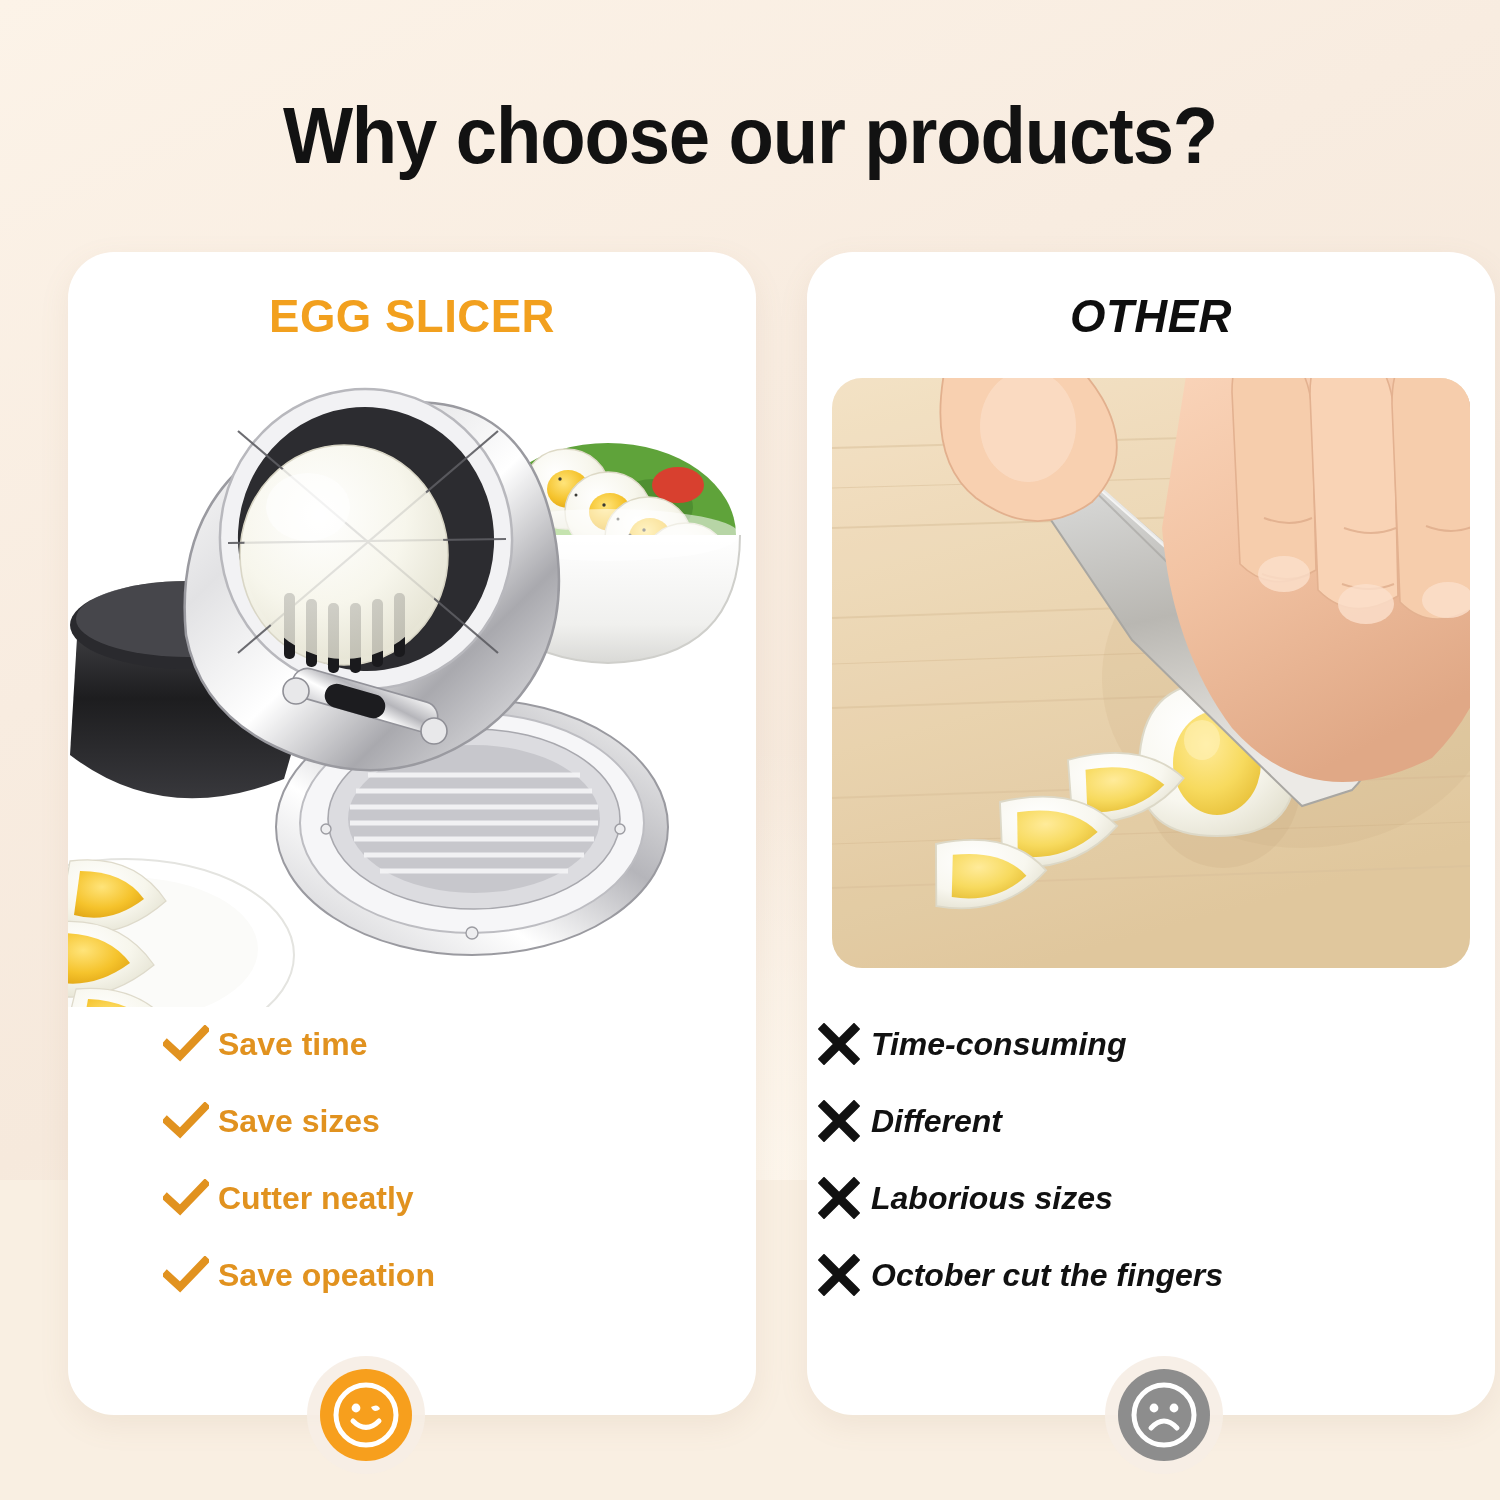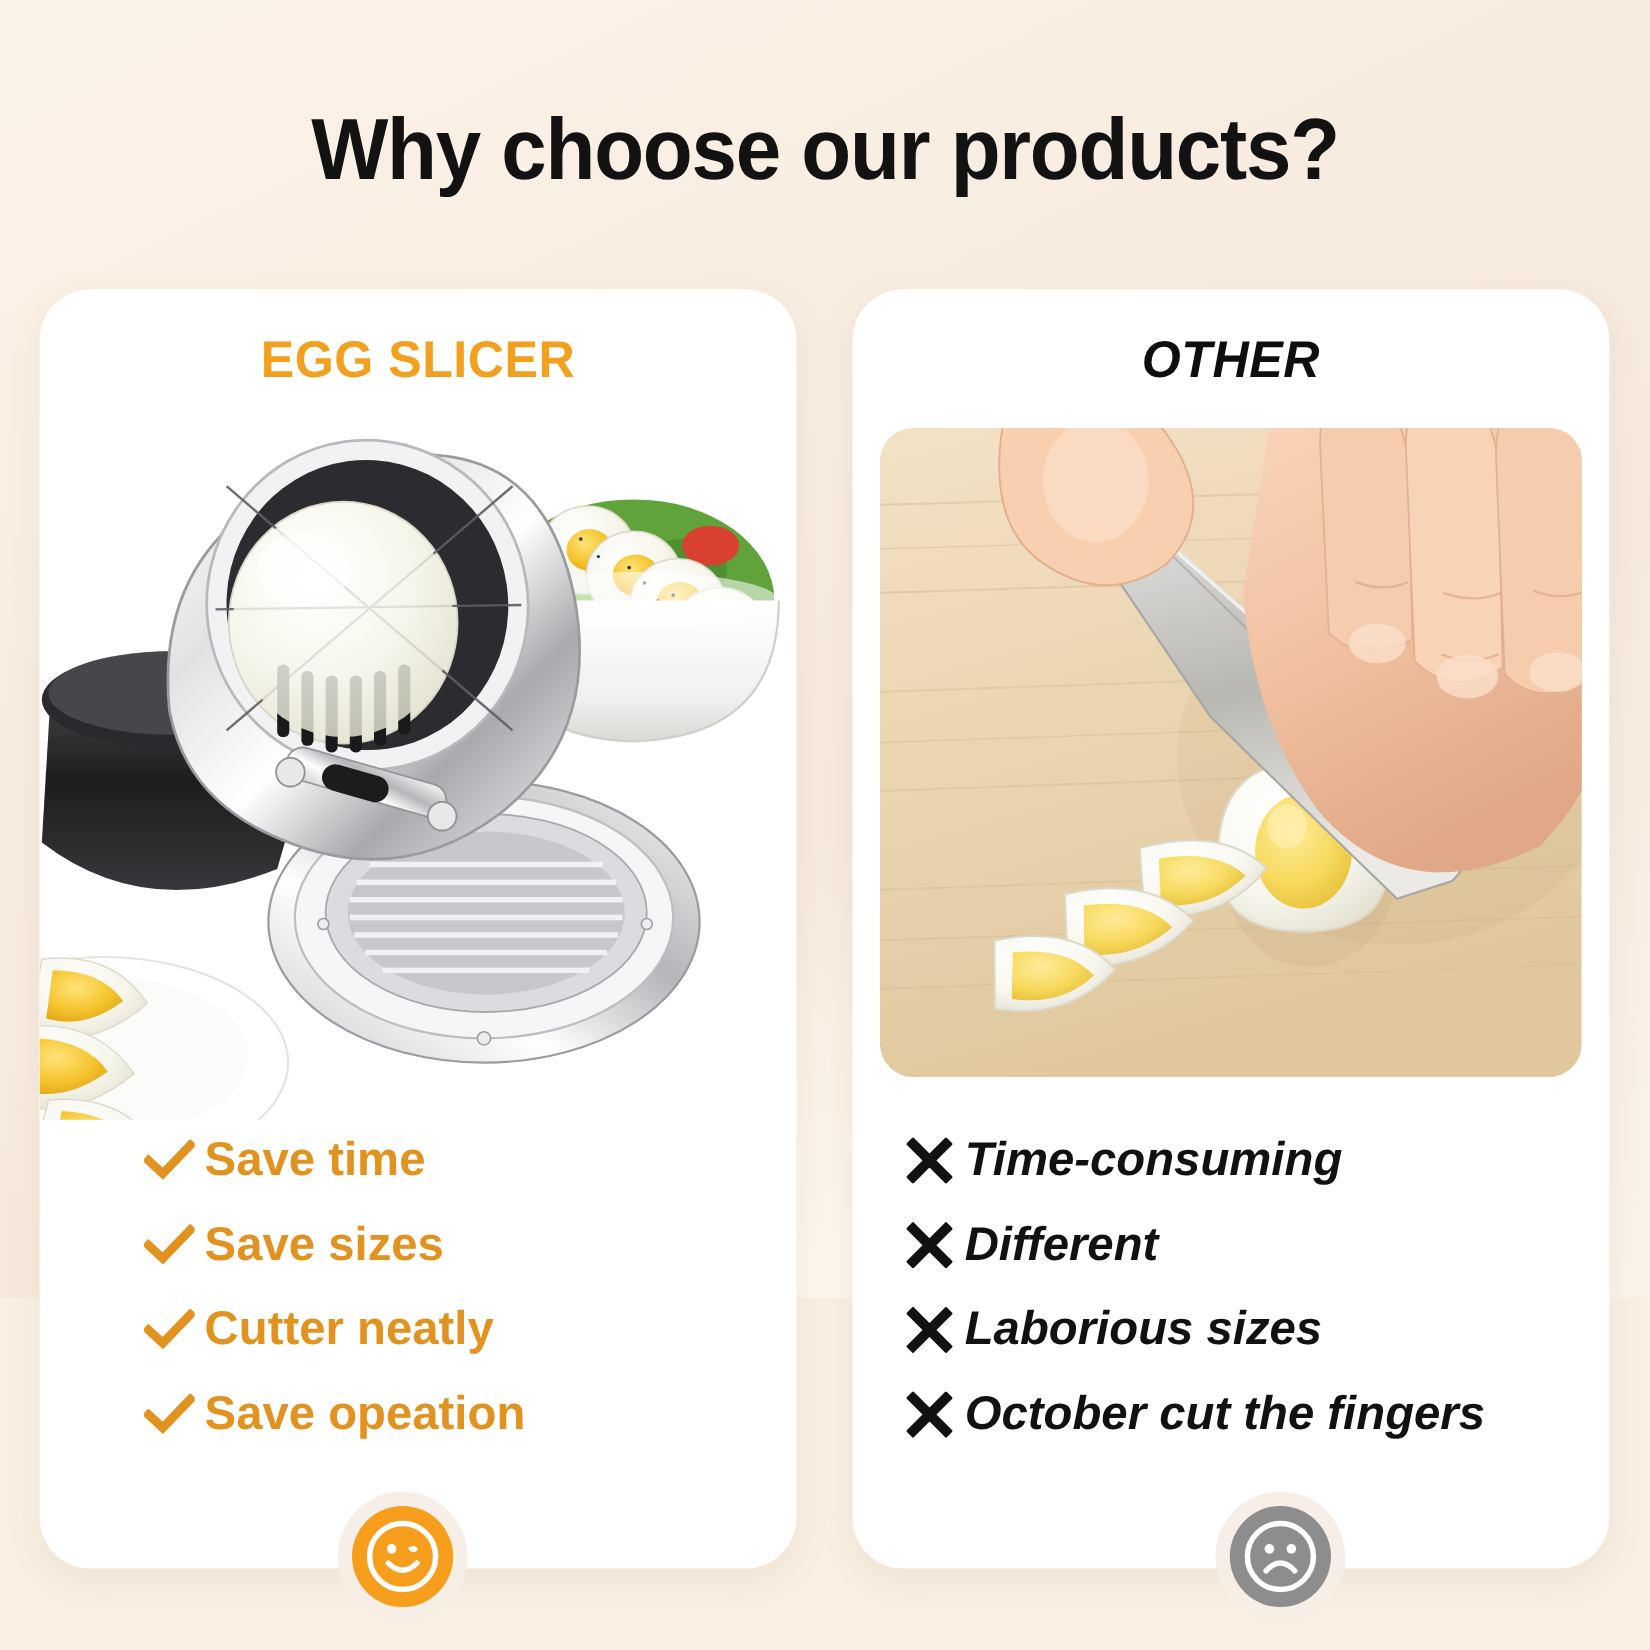--- a/index.html
+++ b/index.html
@@ -21,25 +21,26 @@
     font-weight:bold;
     font-size:79px;
     line-height:1;
     letter-spacing:-1.2px;
     color:#121212;
     transform:scaleX(0.94);
     font-family:"Liberation Sans","DejaVu Sans",sans-serif;
   }
   
   .card{
-    position:absolute;top:263px;height:1163px;
+    position:absolute;top:252px;height:1163px;
     background:#ffffff;
     border-radius:46px;
     box-shadow:0 10px 30px rgba(160,130,100,.10);
     overflow:hidden;
+    margin-left:32px;
   }
   .card.left{left:36px;width:688px;}
   .card.right{left:775px;width:688px;font-style:italic;}
 
   .card-title{
     position:absolute;left:0;right:0;top:36px;
     text-align:center;font-weight:bold;font-size:47px;
     letter-spacing:0.5px;
     transform:scaleX(0.97);
   }
@@ -47,31 +48,31 @@
   .card-title.neg{color:#0e0e0e;}
 
   
   .media{position:absolute;}
   .media.left-media{left:0;top:115px;width:688px;height:640px;background:#fff;}
   .media.right-media{left:25px;top:126px;width:638px;height:590px;border-radius:30px;overflow:hidden;}
 
   
   .bullets{position:absolute;left:0;right:0;}
   .bullets.left-b{top:753px;padding-left:86px;}
-  .bullets.right-b{top:753px;padding-left:38px;}
+  .bullets.right-b{top:753px;}
   .bullet{
     display:flex;align-items:center;
     height:77px;
   }
   .bullet .mark{
     width:64px;flex:0 0 64px;
     display:flex;align-items:center;justify-content:center;
   }
   .bullet .txt{
-    font-size:43px;font-weight:bold;line-height:1;
+    font-size:32px;font-weight:bold;line-height:1;
     white-space:nowrap;
   }
   .bullet.pos .txt{color:#e1921f;}
   .bullet.neg .txt{color:#111111;}
 
   
   .badge{
     position:absolute;width:92px;height:92px;border-radius:50%;
     display:flex;align-items:center;justify-content:center;
     z-index:5;

